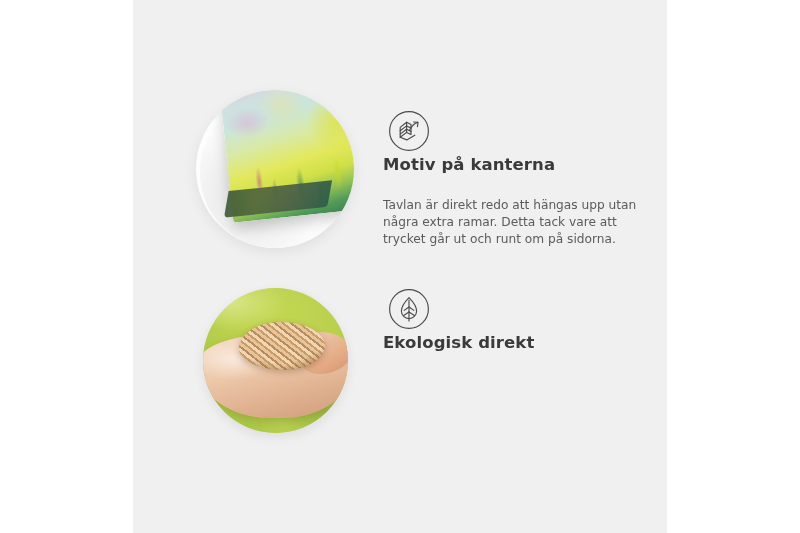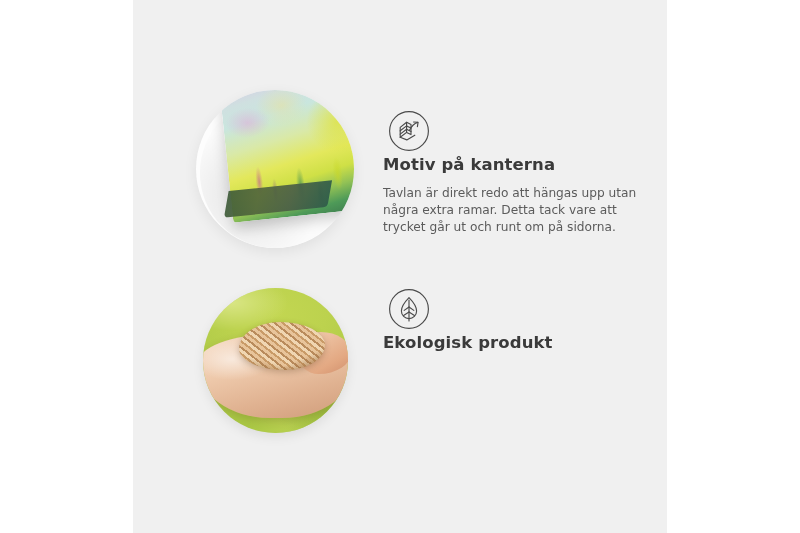--- a/index.html
+++ b/index.html
@@ -183,21 +183,21 @@
   .feature-title {
     margin: 0;
     font-size: 16.5px;
     font-weight: 600;
     color: #3a3a3a;
     letter-spacing: .1px;
     line-height: 1.2;
     white-space: nowrap;
   }
   .feature-body {
-    margin: 10px 0 0 0;
+    margin: 22px 0 0 0;
     font-size: 12.2px;
     font-weight: 400;
     color: #5b5b5b;
     line-height: 1.42;
   }
 </style>
 </head>
 <body>
 
 <div class="page">
@@ -256,18 +256,18 @@
           <path d="M21 12.0 L21 33.0"></path>
 
           <path d="M21 19.0 L16.2 22.4"></path>
           <path d="M21 19.0 L25.8 22.4"></path>
           <path d="M21 24.0 L15.6 27.4"></path>
           <path d="M21 24.0 L26.4 27.4"></path>
         </svg>
       </div>
 
       <div class="text-block" style="left:250px; top:333px;">
-        <h3 class="feature-title">Ekologisk produkt</h3>
+        <h3 class="feature-title">Ekologisk direkt</h3>
       </div>
     </div>
 
   </div>
 </div>
 
 </body></html>

